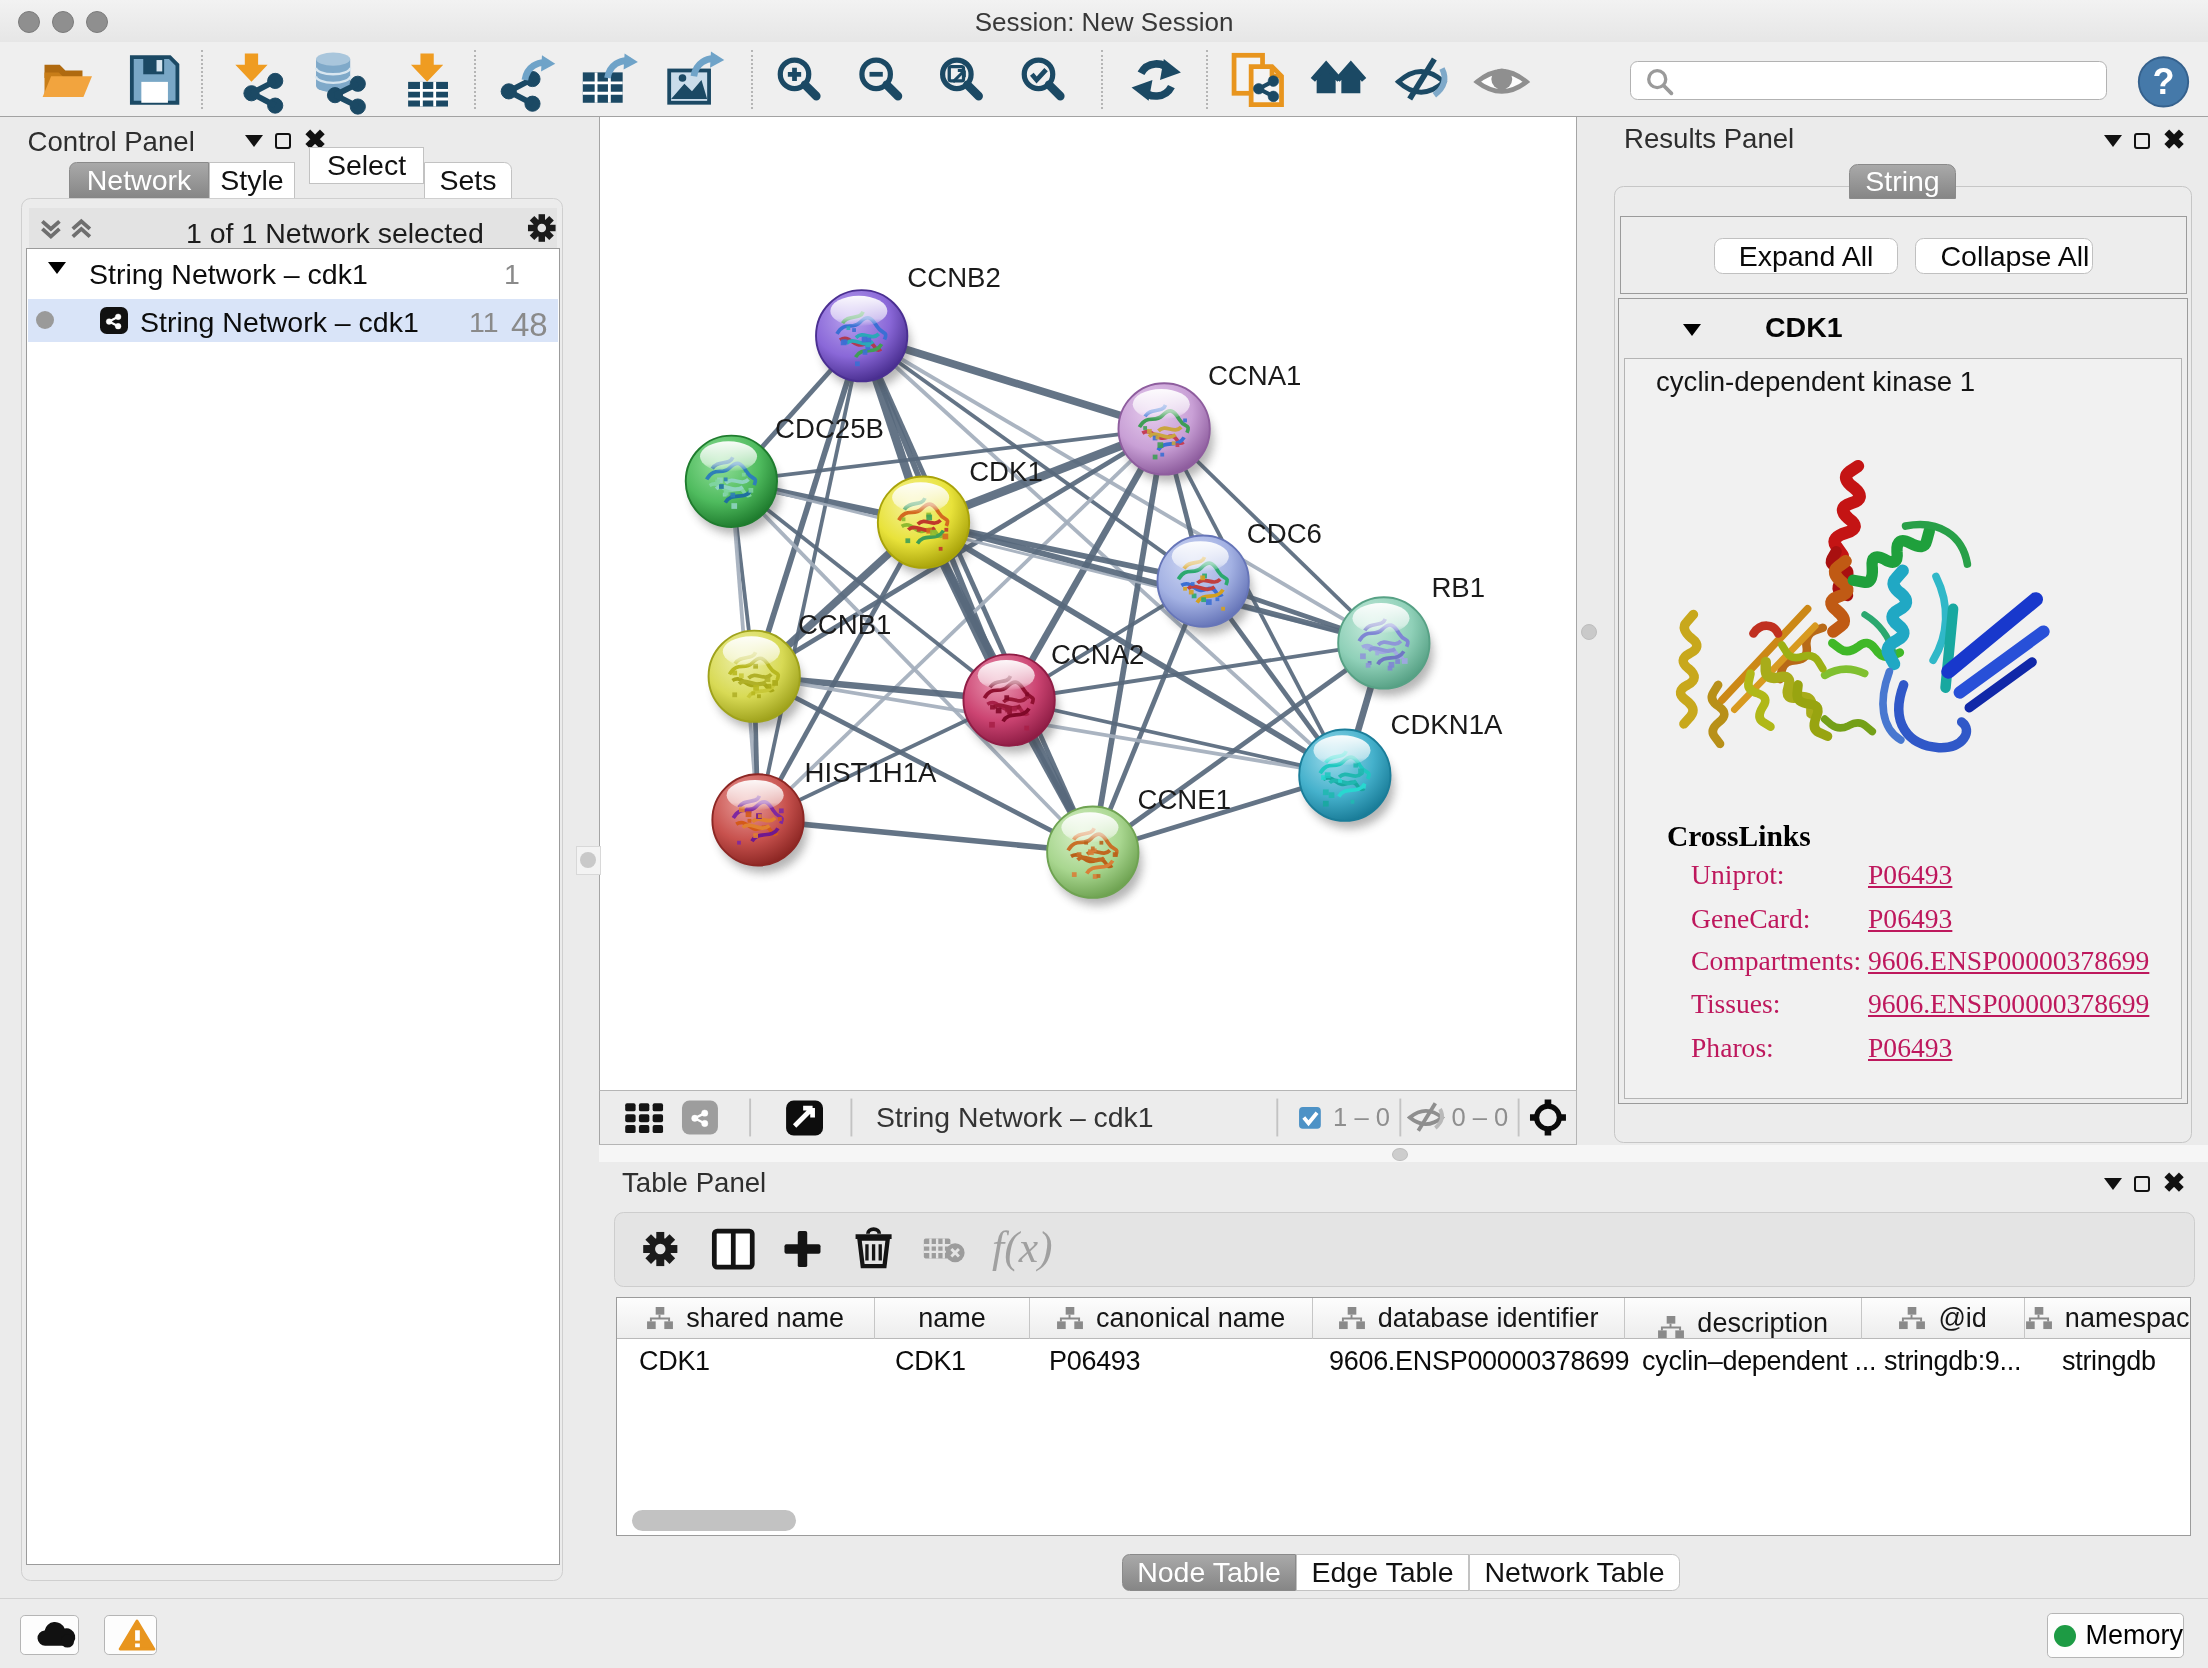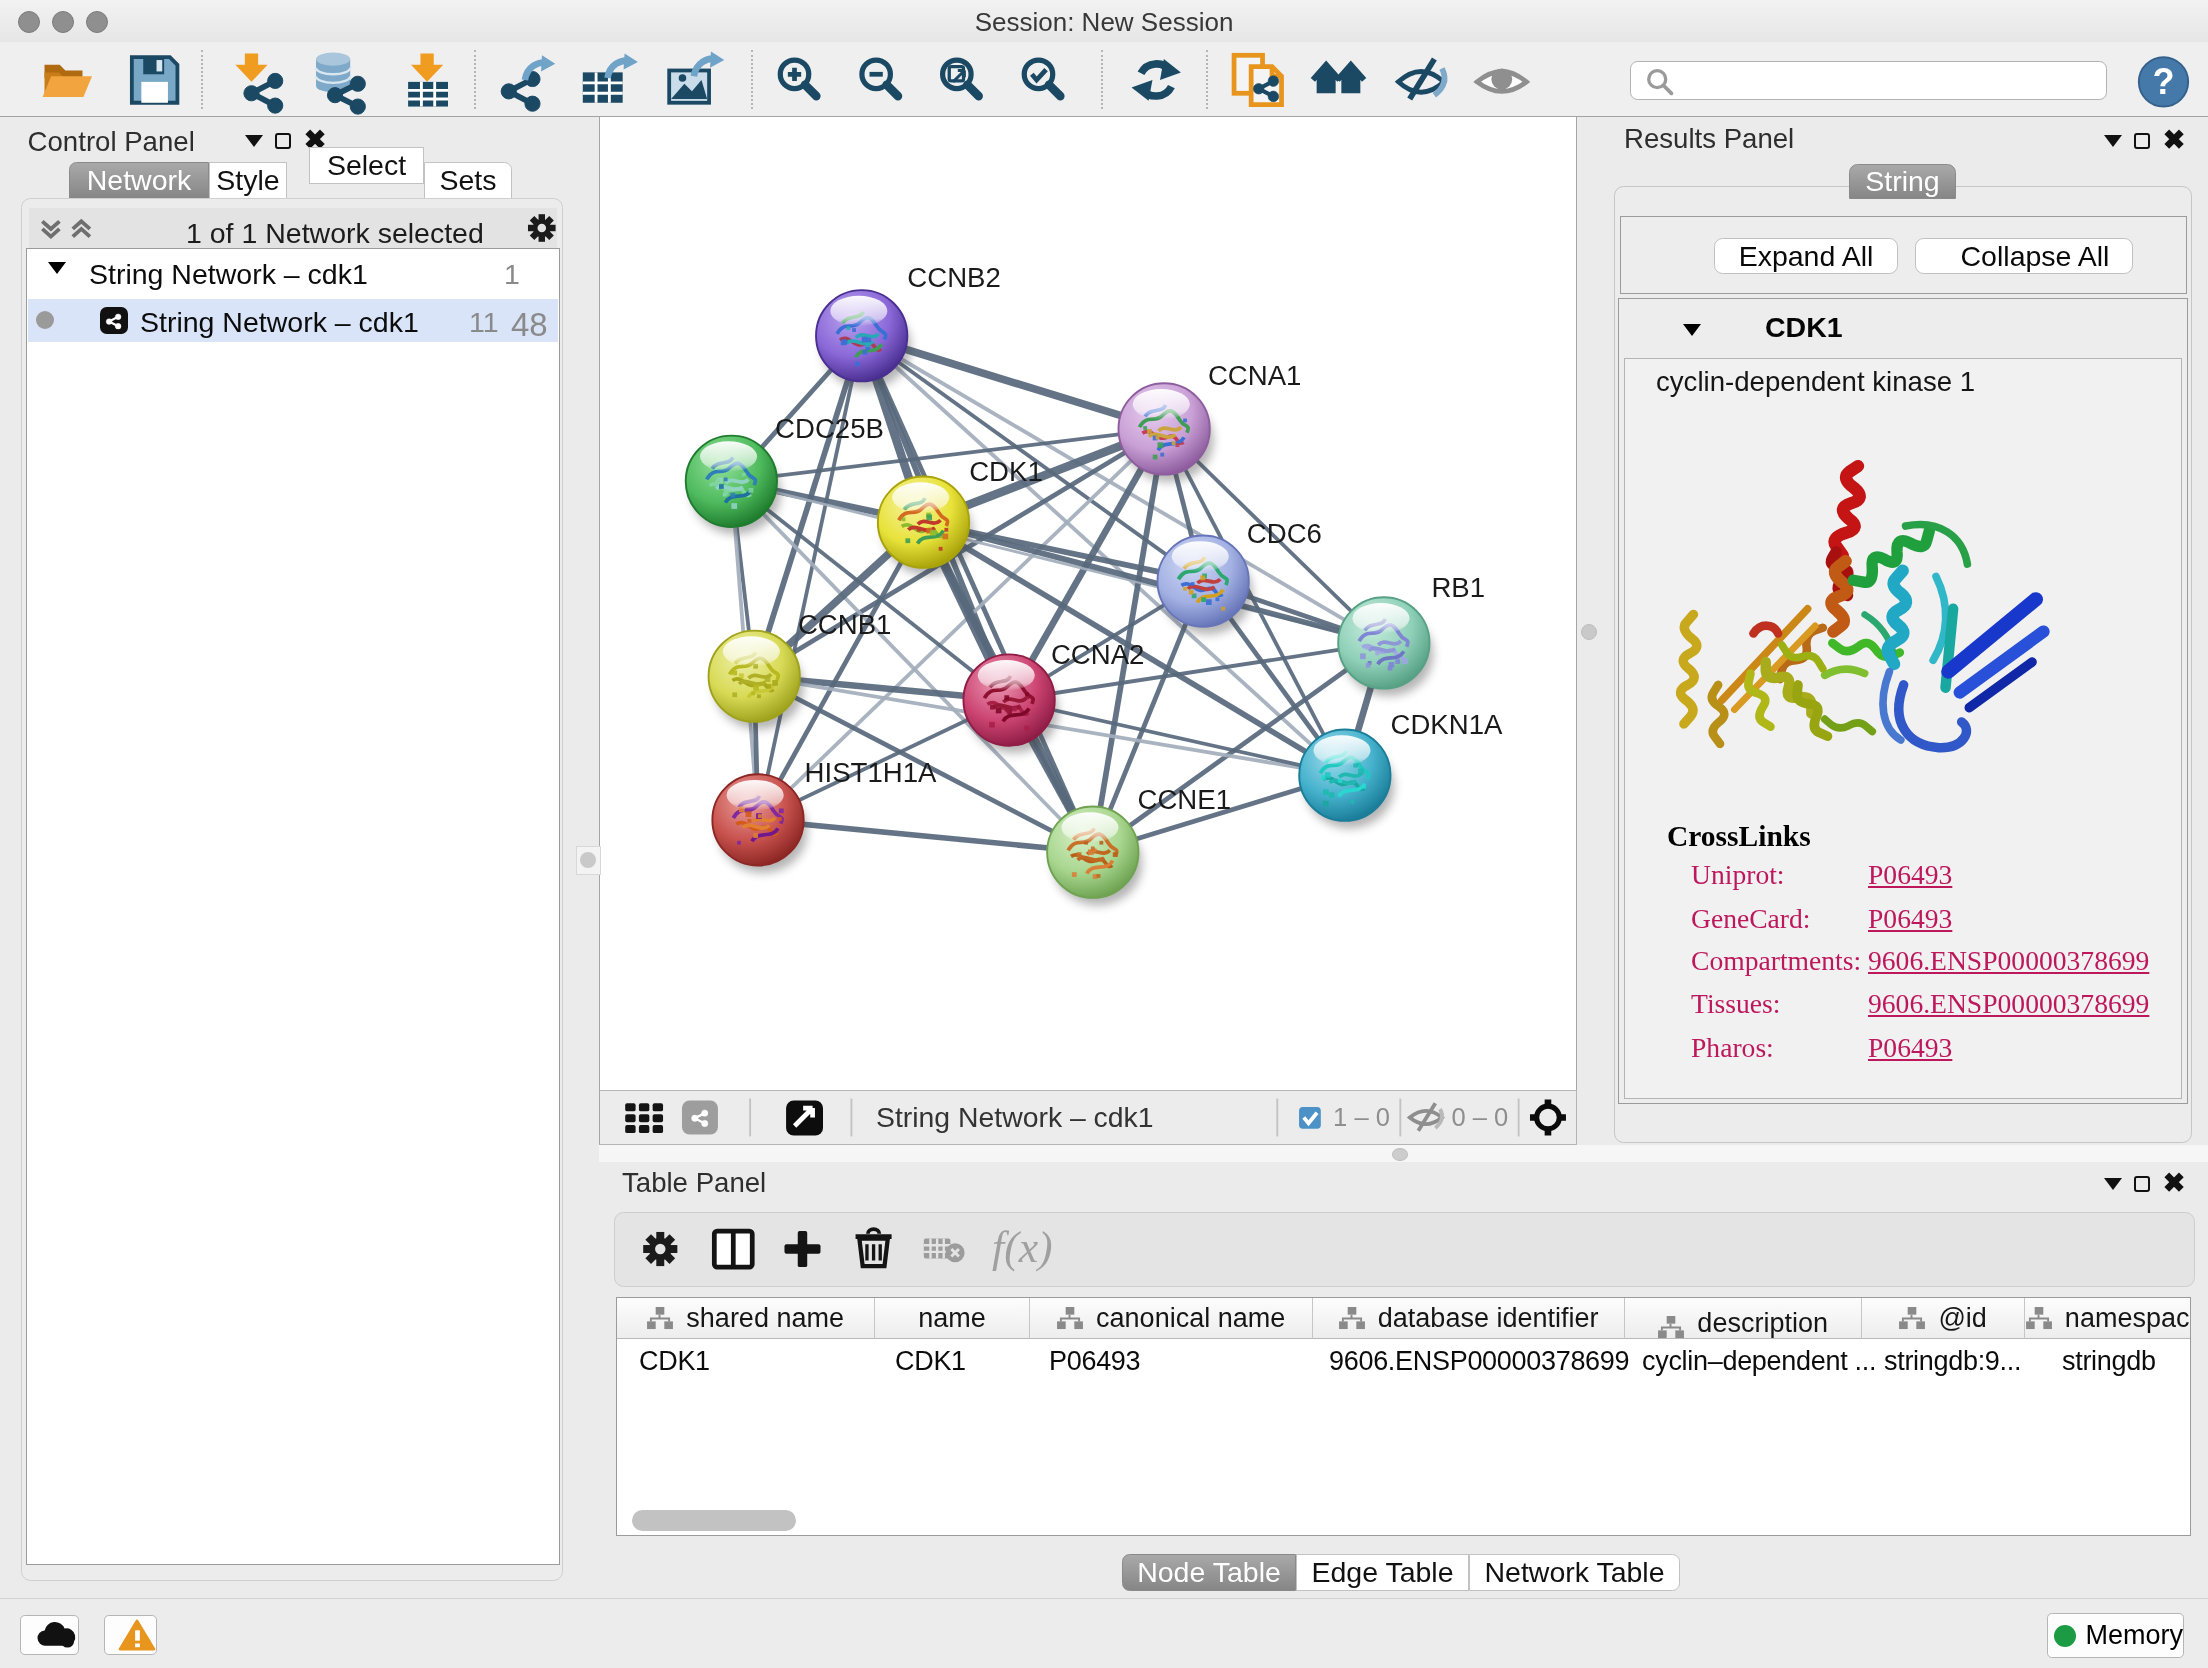--- a/index.html
+++ b/index.html
@@ -234,21 +234,21 @@
       </div>
   </div>
 
   <div id="cp-title" class="abs ptitle">Control Panel</div>
   <div class="pbtns" style="left:245px; top:131px;">
     <div class="tri"></div>
       <div class="sqr"></div>
       <div class="xx">✖</div>
   </div>
   <div class="tab tabsel" style="left:69px; top:162px; width:140px; height:37px; border-radius:7.6px 0 0 0; font-size:28.5px;">Network</div>
-  <div class="tab" style="left:209px; top:162px; width:78px; height:37px; font-size:28.5px;">Style</div>
+  <div class="tab" style="left:209px; top:162px; width:86px; height:37px; font-size:28.5px;">Style</div>
   <div class="tab" style="left:309px; top:147px; width:115px; height:37px; font-size:28.5px;">Select</div>
   <div class="tab" style="left:424px; top:162px; width:88px; height:37px; border-radius:0 7.6px 0 0; font-size:28.5px;">Sets</div>
   <div id="cp-container" class="abs"></div>
   <div id="cp-bar" class="abs">
     <svg width="528" height="40" style="position:absolute;left:0;top:0;" viewBox="0 0 555 42">
       <g stroke="#6f6f6f" stroke-width="4" fill="none">
         <path d="M14,14 l9,8 9,-8 M14,22 l9,8 9,-8"></path>
         <path d="M46,22 l9,-8 9,8 M46,30 l9,-8 9,8"></path>
       </g>
       <g transform="translate(539,21)" fill="#1b1b1b">
@@ -807,21 +807,21 @@
   <div id="rp-title" class="abs ptitle">Results Panel</div>
   <div class="pbtns" style="left:2104px; top:131px;">
     <div class="tri"></div>
       <div class="sqr"></div>
       <div class="xx">✖</div>
   </div>
   <div id="rp-container" class="abs"></div>
   <div id="rp-tab" class="tab tabsel abs">String</div>
   <div id="rp-box1" class="abs"></div>
   <div class="rbtn" style="left:1694px; width:184px;margin-left:20px;">Expand All</div>
-  <div class="rbtn" style="left:1915px; width:218px;padding-left:22px;">Collapse All</div>
+  <div class="rbtn" style="left:1915px; width:178px;padding-left:22px;">Collapse All</div>
   <div id="rp-box2" class="abs"></div>
   <div class="abs" style="left:1683px; top:324px;">
       <div class="tri" style="border-top-color:#000;"></div>
     </div>
   <div class="abs" style="left:1765px; top:311px; font-size:28.5px; font-weight:bold; color:#050505;">CDK1</div>
   <div id="rp-inner" class="abs"></div>
   <div class="abs" style="left:1656px; top:366px; font-size:27.6px; color:#151515;">cyclin-dependent kinase 1</div>
   <div id="ribbon" class="abs" style="left:1663px; top:445px;">
     <svg width="390" height="319" viewBox="0 0 410 335">
       <g fill="none" stroke-linecap="round">

